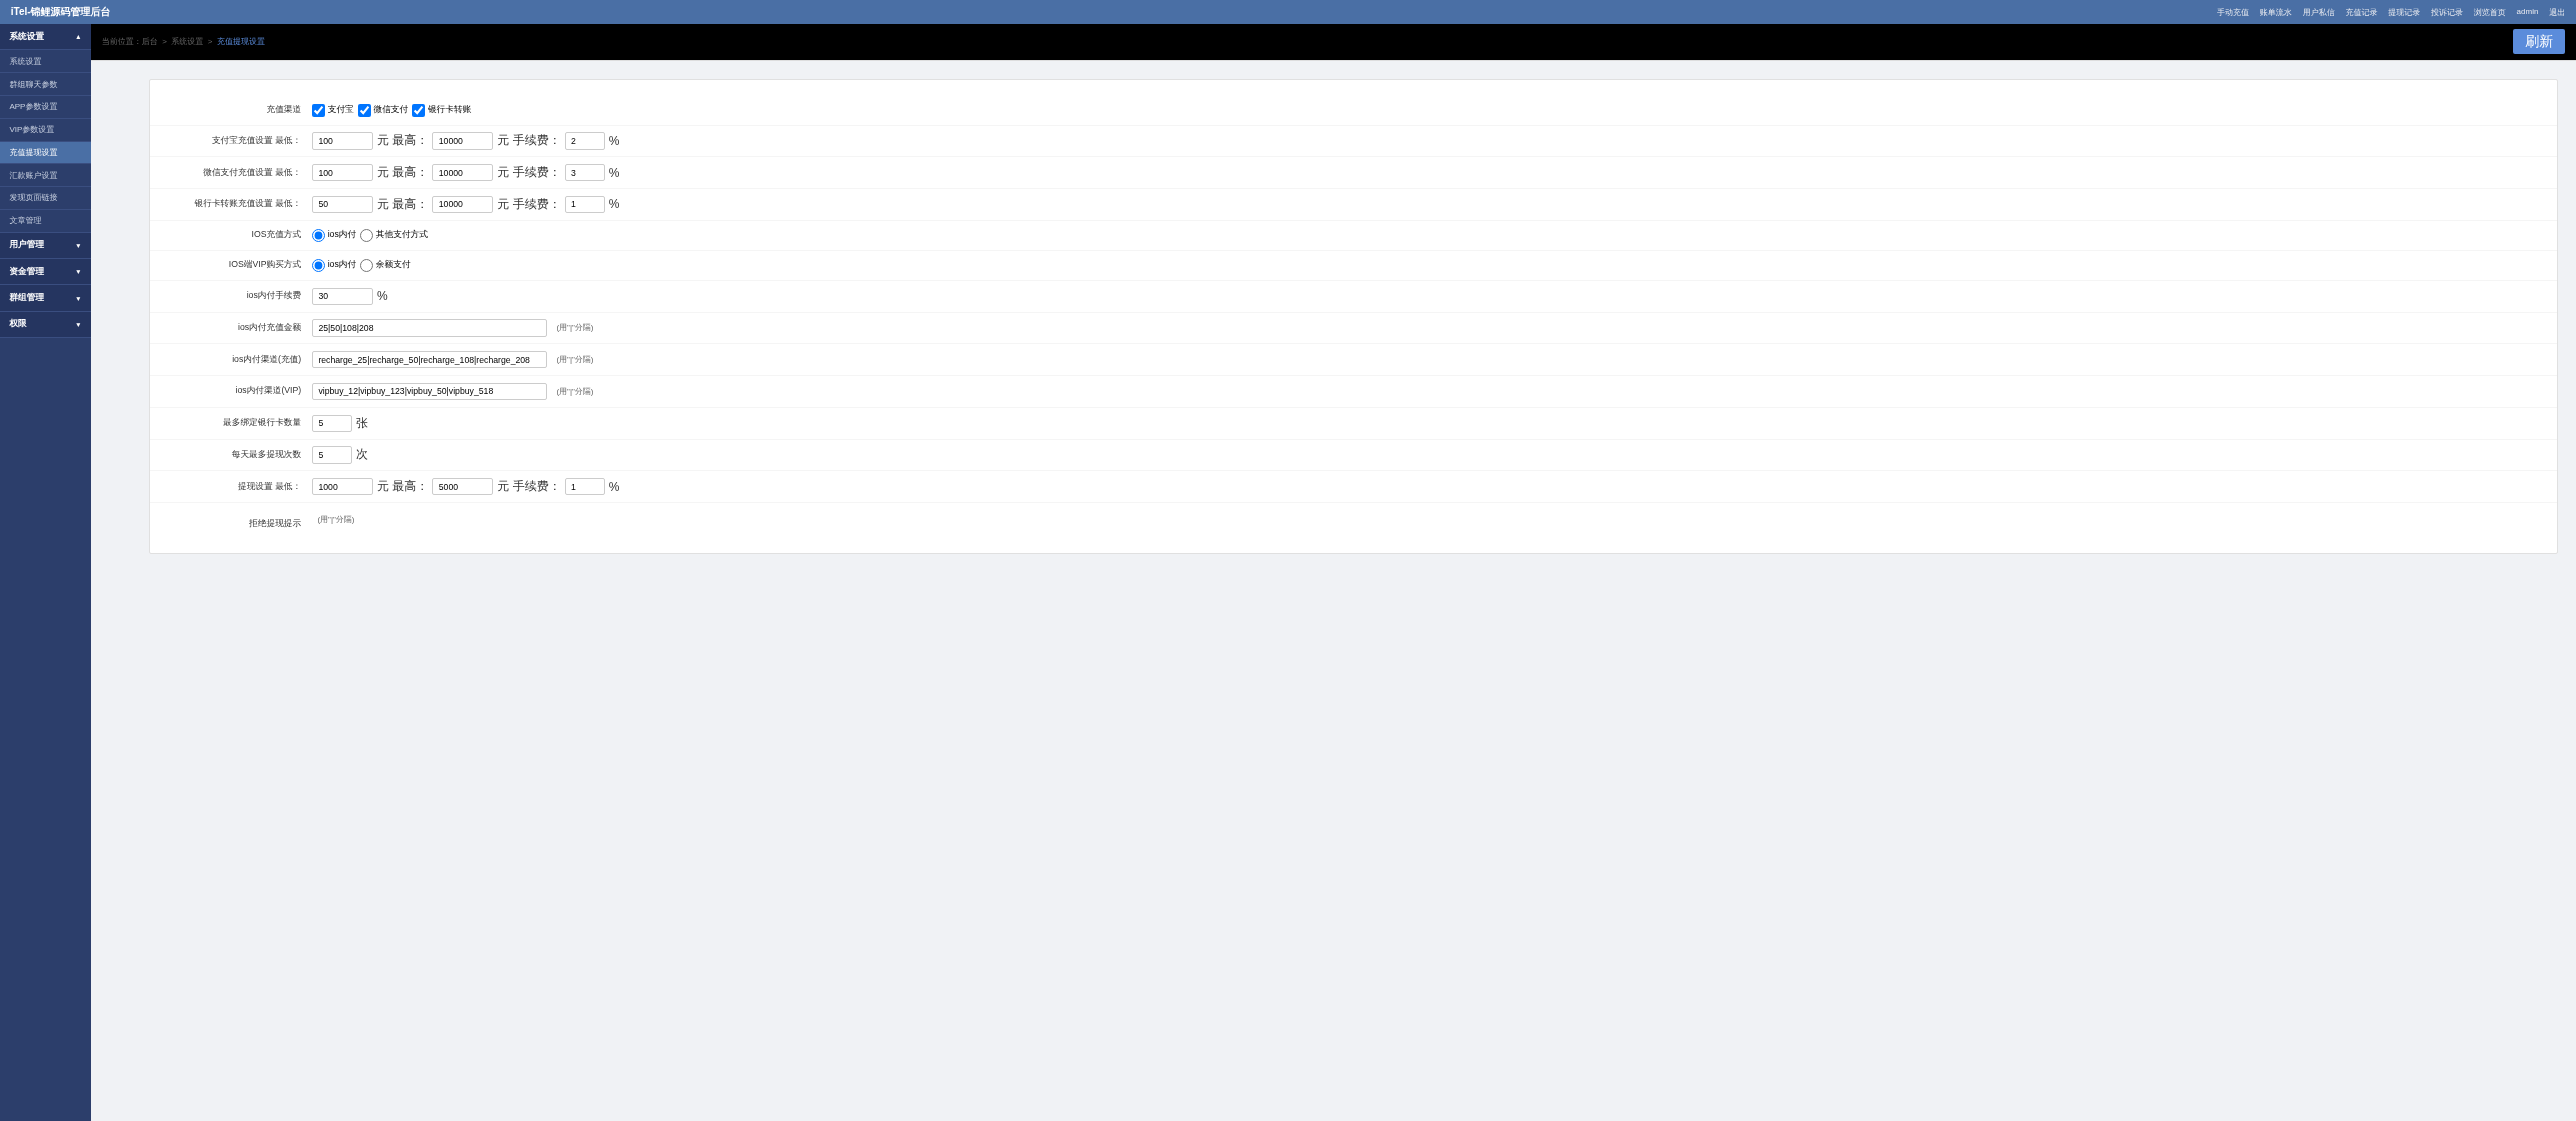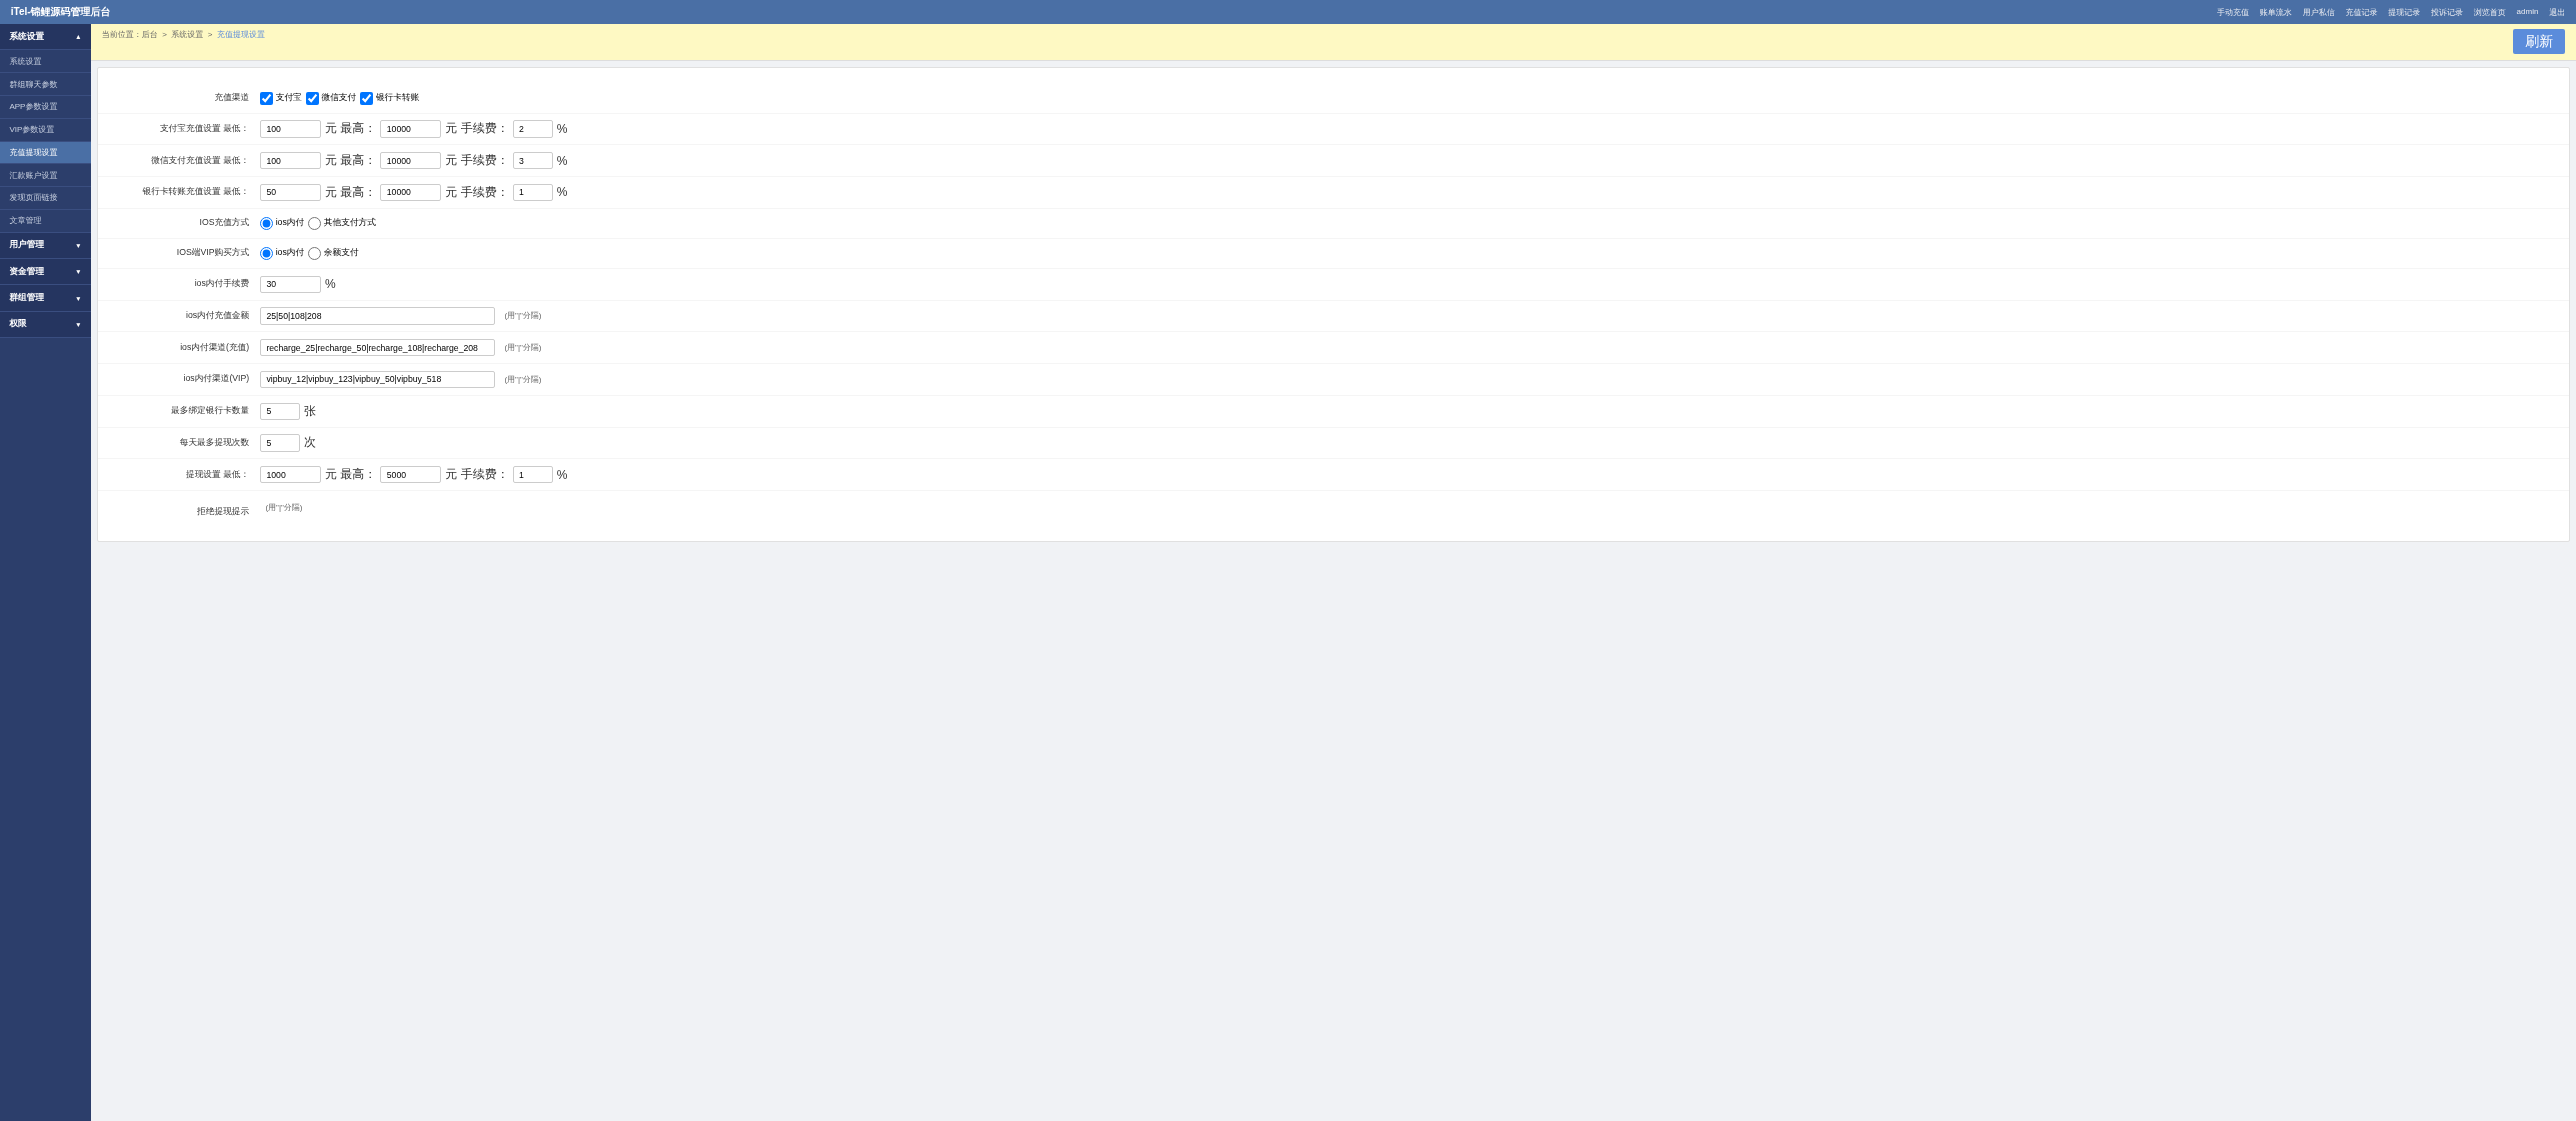--- a/index.html
+++ b/index.html
@@ -50,40 +50,41 @@
       border-bottom: 0.7px solid #3a4e80;
       color: #c8d0e0;
     }
     .sidebar-item.active { background: #4a6fa5; color: #fff; }
 
     
     .main { flex: 1; display: flex; flex-direction: column; overflow: hidden; }
 
     
     .breadcrumb-bar {
-      background: #fef9c3;
+      background: #000000;
       border-bottom: 0.7px solid #ddd;
       padding: 5.4px 10.8px;
       font-size: 8px;
       color: #666;
       display: flex;
+      align-items: center;
       justify-content: space-between;
     }
     .breadcrumb-bar .refresh-btn {
       background: #5b8cdb;
       color: #fff;
       border: none;
       padding: 3.4px 12px;
       border-radius: 2px;
       cursor: pointer;
       font-size: 14px;
     }
 
     
-    .content { flex: 1; overflow-y: auto; padding: 6px; }
+    .content { flex: 1; overflow-y: auto; padding: 18px; margin-left: 40px; }
     .form-card {
       background: #fff;
       border: 0.7px solid #e0e0e0;
       border-radius: 2px;
       padding: 16px 0;
     }
 
     
     .form-row {
       display: flex;

